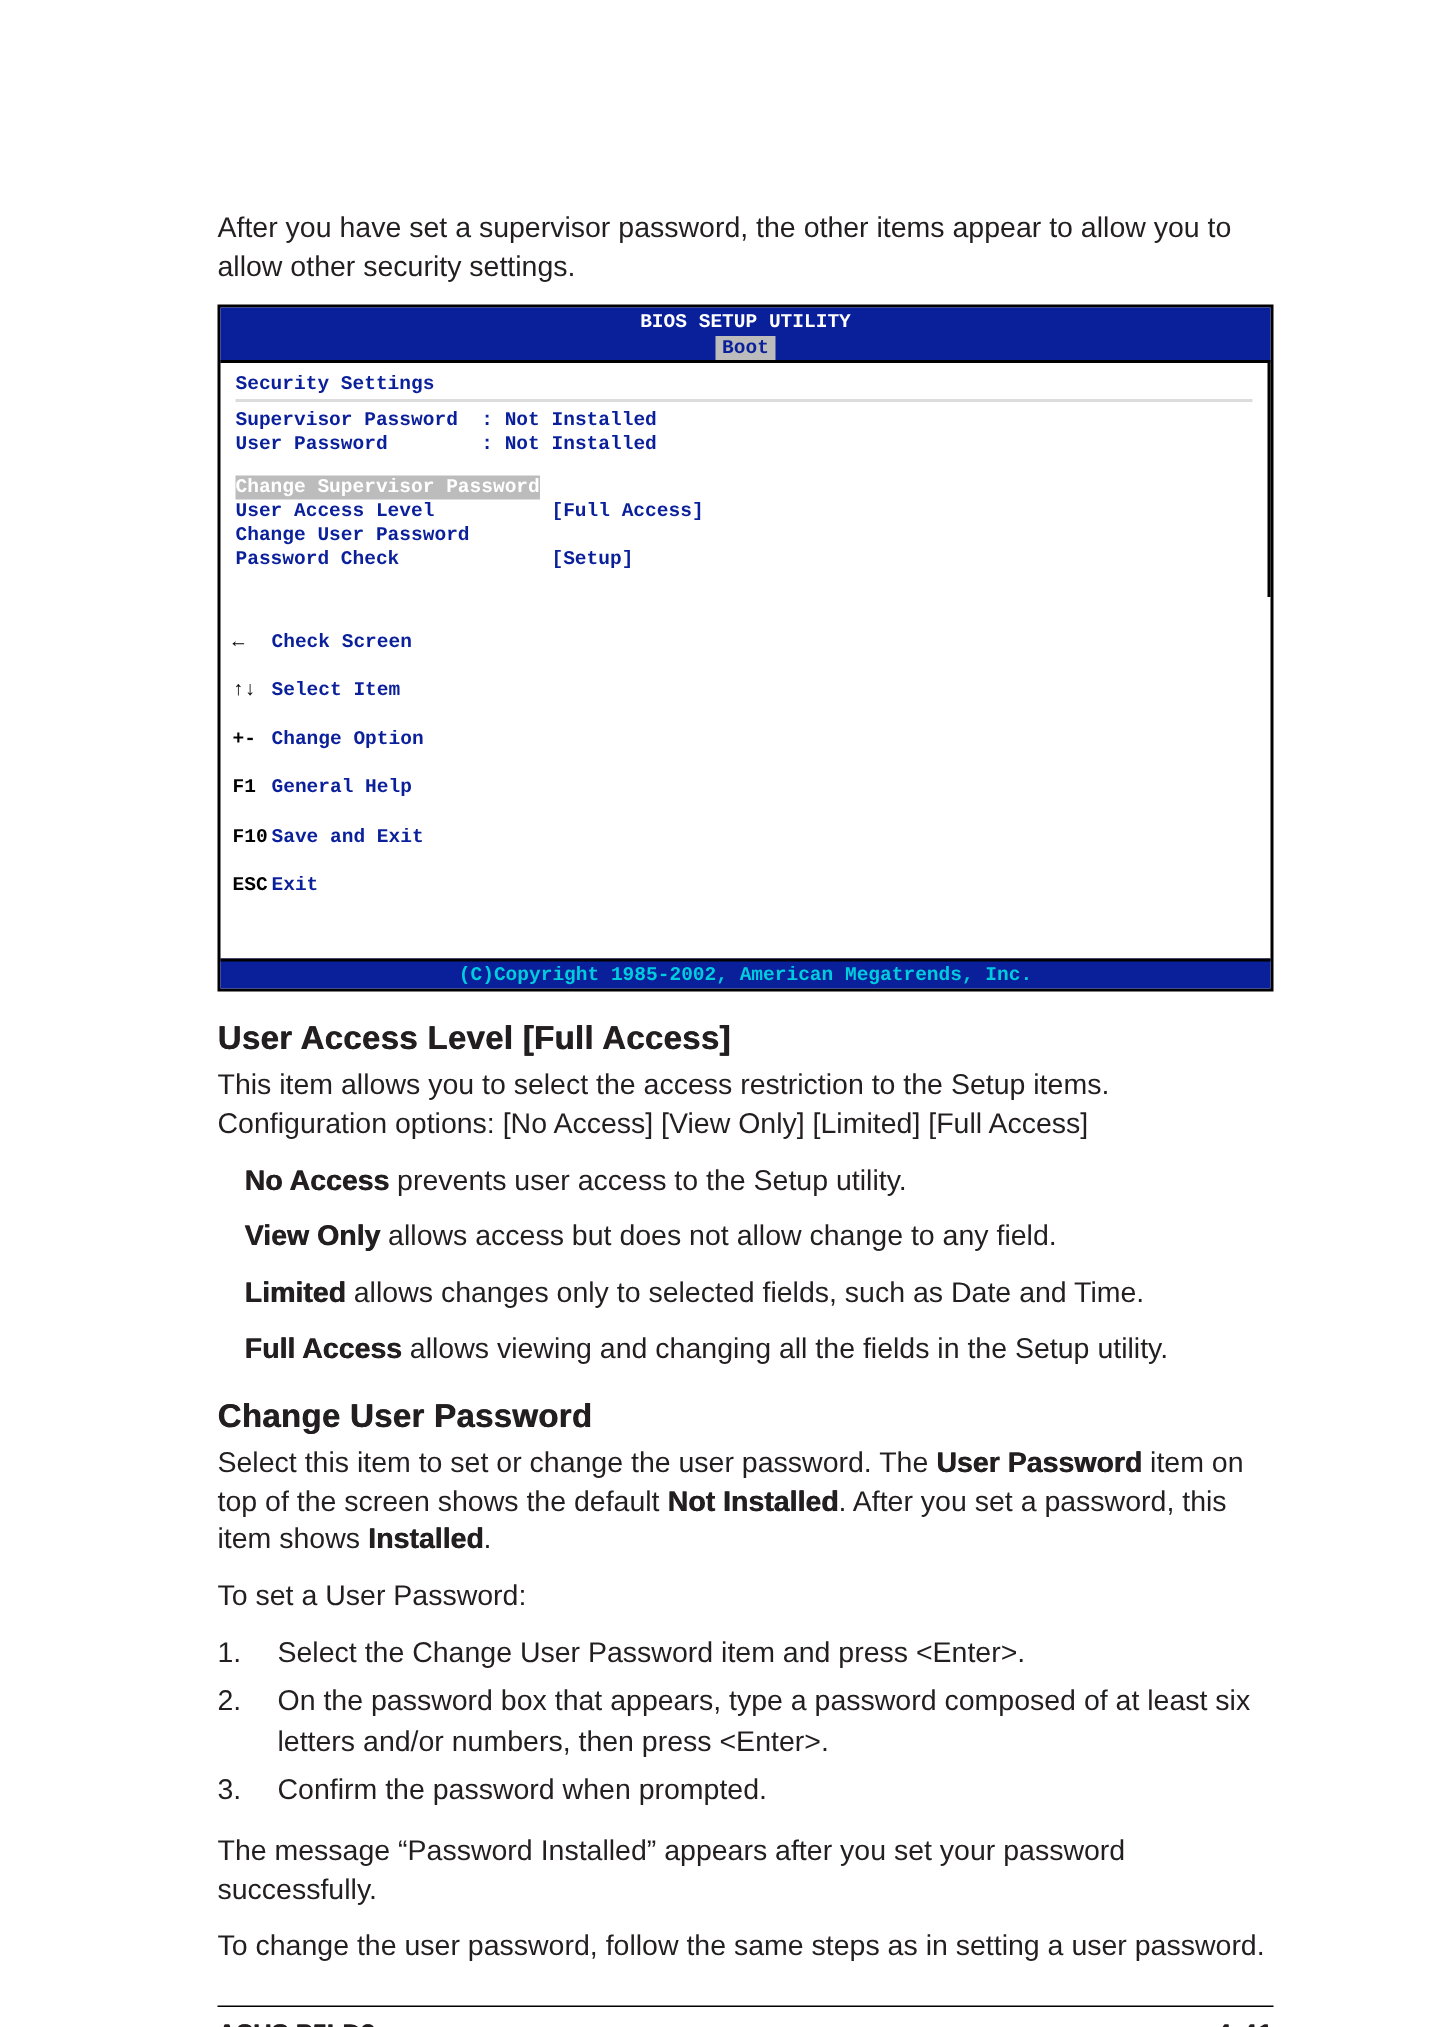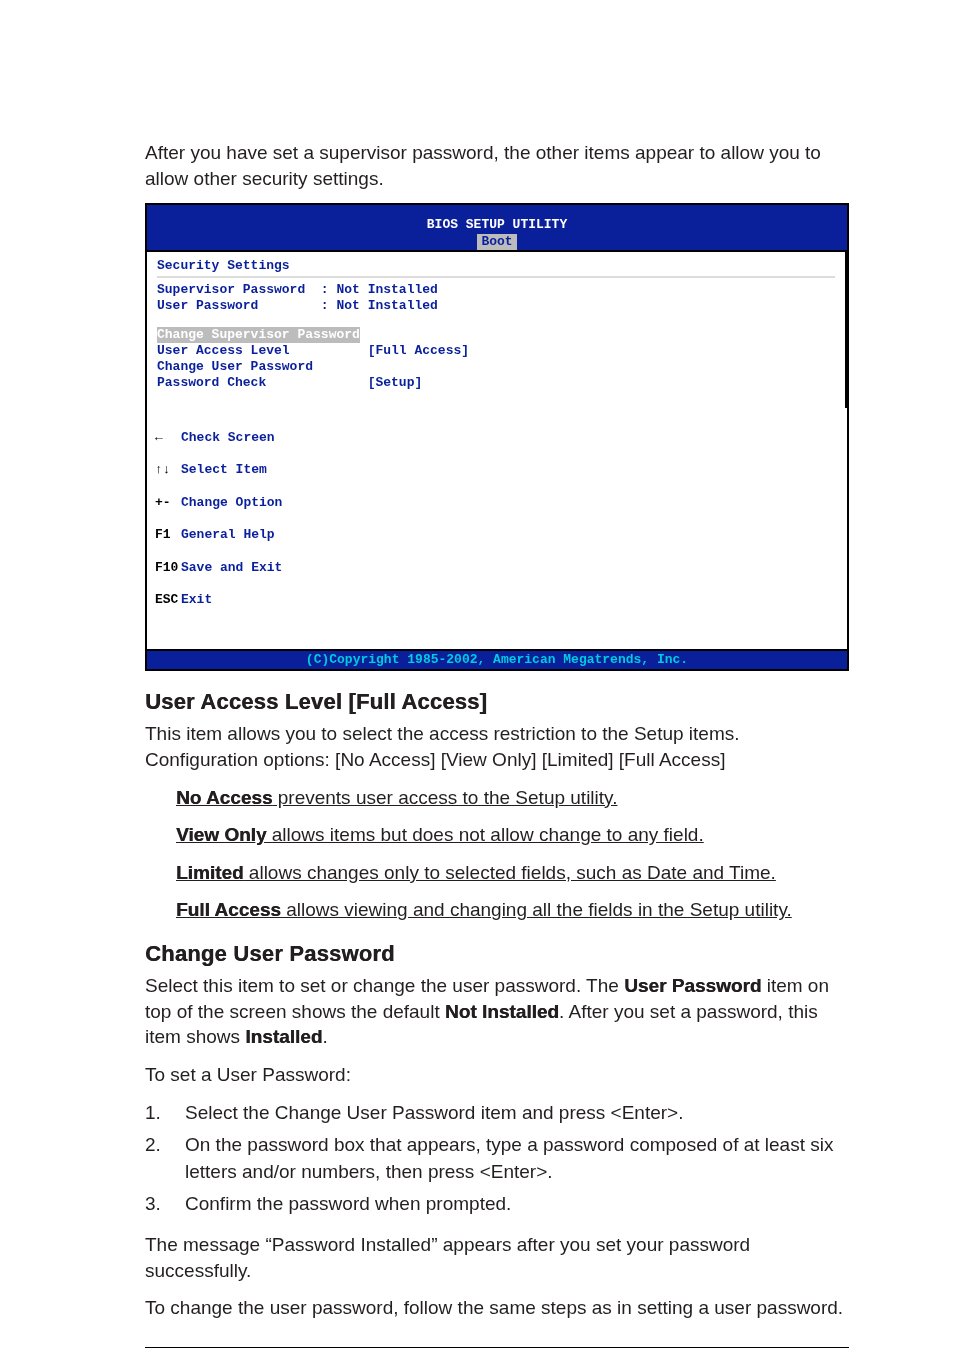--- a/index.html
+++ b/index.html
@@ -23,21 +23,21 @@
     font-weight: 900;
     font-size: 22px;
     margin: 18px 0 6px 0;
     letter-spacing: 0.2px;
     text-shadow: 0.4px 0 0 #231f20;
   }
   .bold {
     font-weight: 900;
     text-shadow: 0.4px 0 0 #231f20;
   }
-  .indent { margin-left: 31px; text-decoration: underline; }
+  .indent { margin-left: 18px; }
   ol {
     font-size: 19px;
     line-height: 1.4;
     padding-left: 0;
     margin: 8px 0 14px 0;
     list-style: none;
   }
   ol li {
     display: flex;
     margin-bottom: 6px;
@@ -53,21 +53,21 @@
     font-family: "Courier New", monospace;
     font-size: 13px;
     font-weight: bold;
     border: 2px solid #000;
     background: #fff;
     line-height: 1.25;
   }
   .bios-top {
     background: #0a1f9a;
     color: #fff;
-    padding: 12px 0 0 0;
+    padding: 2px 0 0 0;
     text-align: center;
     border-bottom: 2px solid #000;
   }
   .bios-tab {
     display: inline-block;
     background: #bcbcbc;
     color: #0a1f9a;
     padding: 0 4px;
   }
   .bios-body {
@@ -176,21 +176,21 @@
         </div>
       </div>
     </div>
     <div class="bios-footer">(C)Copyright 1985-2002, American Megatrends, Inc.</div>
   </div>
 
   <h2>User Access Level [Full Access]</h2>
   <p>This item allows you to select the access restriction to the Setup items. Configuration options: [No Access] [View Only] [Limited] [Full Access]</p>
 
   <p class="indent"><span class="bold">No Access</span><span> prevents user access to the Setup utility.</span></p>
-  <p class="indent"><span class="bold">View Only</span><span> allows items but does not allow change to any field.</span></p>
+  <p class="indent"><span class="bold">View Only</span><span> allows access but does not allow change to any field.</span></p>
   <p class="indent"><span class="bold">Limited</span><span> allows changes only to selected fields, such as Date and Time.</span></p>
   <p class="indent"><span class="bold">Full Access</span><span> allows viewing and changing all the fields in the Setup utility.</span></p>
 
   <h2>Change User Password</h2>
   <p>
     <span>Select this item to set or change the user password. The </span><span class="bold">User Password</span><span> item on top of the screen shows the default </span><span class="bold">Not Installed</span><span>. After you set a password, this item shows </span><span class="bold">Installed</span><span>.</span>
   </p>
   <p>To set a User Password:</p>
 
   <ol>

